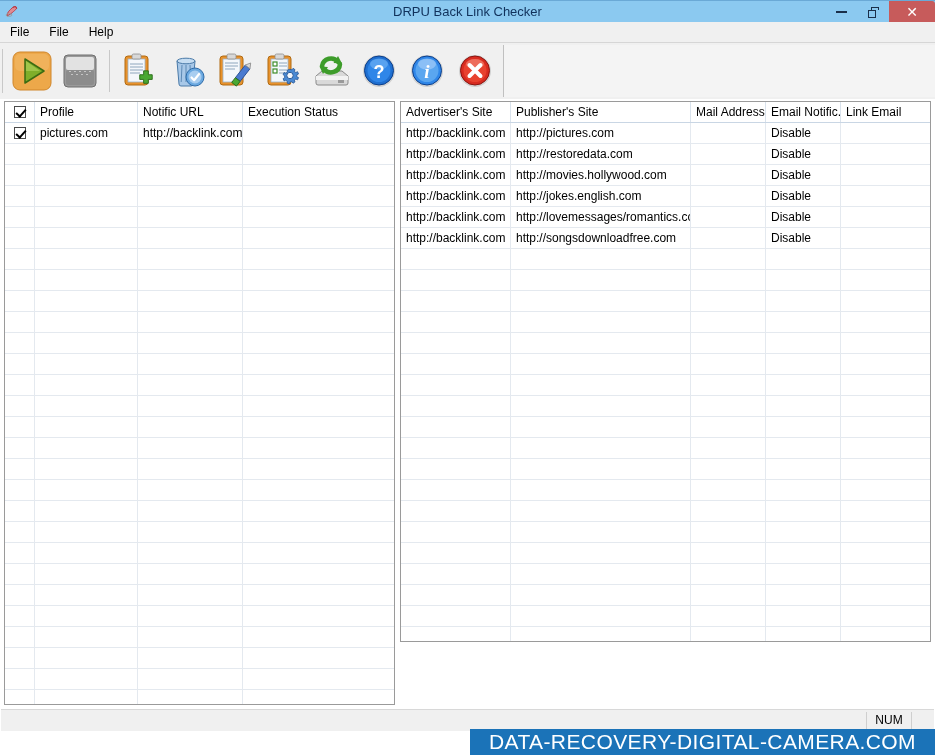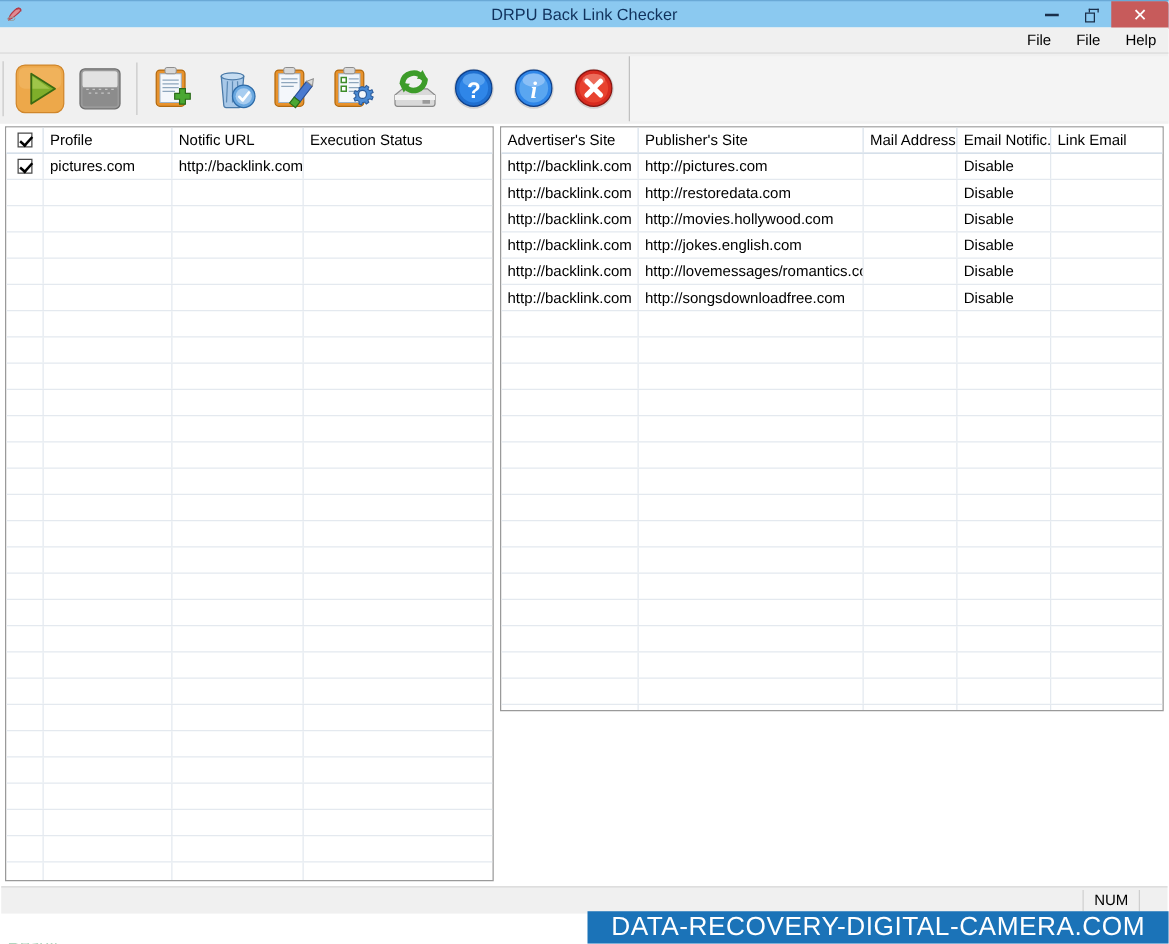--- a/index.html
+++ b/index.html
@@ -67,21 +67,21 @@
     border:1.5px solid #1a2f4a; border-bottom:none; box-sizing:border-box;
   }
 
   
   .menubar {
     position: absolute; left: 0; top: 22px;
     width: 935px; height: 21px;
     background: #f0f0f0;
     border-bottom: 1px solid #d6d6d6;
     box-sizing: border-box;
-    display: flex; align-items: center; justify-content: flex-end;
+    display: flex; align-items: center;
   }
   .menu-item {
     padding: 0 10px;
     font-size: 12px;
     color: #000;
     line-height: 20px;
     font-family: "Liberation Sans", sans-serif;
   }
 
   
@@ -116,21 +116,21 @@
 
   
   .panel {
     position: absolute;
     background: #ffffff;
     border: 1px solid #9a9a9a;
     box-sizing: border-box;
     overflow: hidden;
   }
   #left-panel  { left: 4px;   top: 101px; width: 391px; height: 604px; }
-  #right-panel { left: 400px; top: 101px; width: 531px; height: 468px; }
+  #right-panel { left: 400px; top: 101px; width: 531px; height: 541px; }
 
   .grid { position: relative; width: 100%; height: 100%; }
 
   .hdr-row {
     display: flex;
     height: 21px;
     background: #ffffff;
     border-bottom: 1px solid #c9d6e4;
     box-sizing: border-box;
   }

